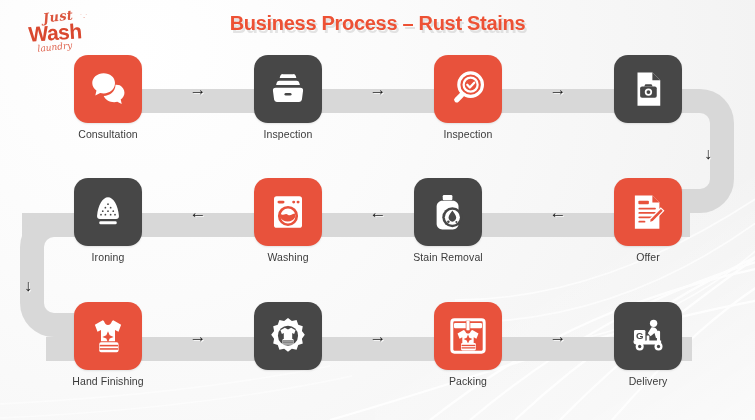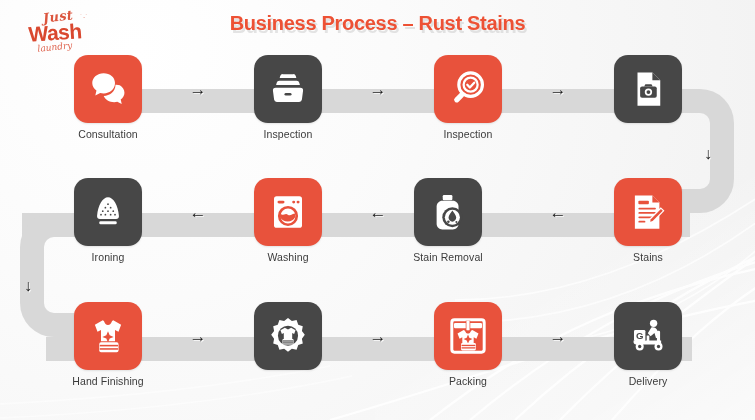--- a/index.html
+++ b/index.html
@@ -254,21 +254,21 @@
             <rect x="13" y="11" width="12" height="4" rx="1"></rect>
             <rect x="13" y="19" width="20" height="2.1" rx="1"></rect>
             <rect x="13" y="24" width="20" height="2.1" rx="1"></rect>
             <rect x="13" y="29" width="20" height="2.1" rx="1"></rect>
             <rect x="13" y="34" width="8" height="2.1" rx="1"></rect>
           </g>
           <path fill="#fff" d="M38.6 18.5l4.2 4.2-13.6 13.6-5.6 1.5 1.5-5.6z"></path>
           <path fill="#e8523c" d="M38.8 20.6l2.1 2.1-11.6 11.6-2.9.8.8-2.9z"></path>
         </svg>
       </div>
-      <div class="label">Stains</div>
+      <div class="label">Offer</div>
     </div>
   </div>
 
   <div class="row row3">
 
     <div class="cell" style="left:48px;">
       <div class="tile orange">
         <svg width="42" height="42" viewBox="0 0 48 48">
           <path fill="#fff" d="M18 6l6 4 6-4 9 5-3 8-4-2v13H16V17l-4 2-3-8z"></path>
           <path fill="#e8523c" d="M19.5 7.2c.8 2.8 2.3 4.2 4.5 4.2s3.7-1.4 4.5-4.2l-1.4-.8-3.1 2.1-3.1-2.1z"></path>

